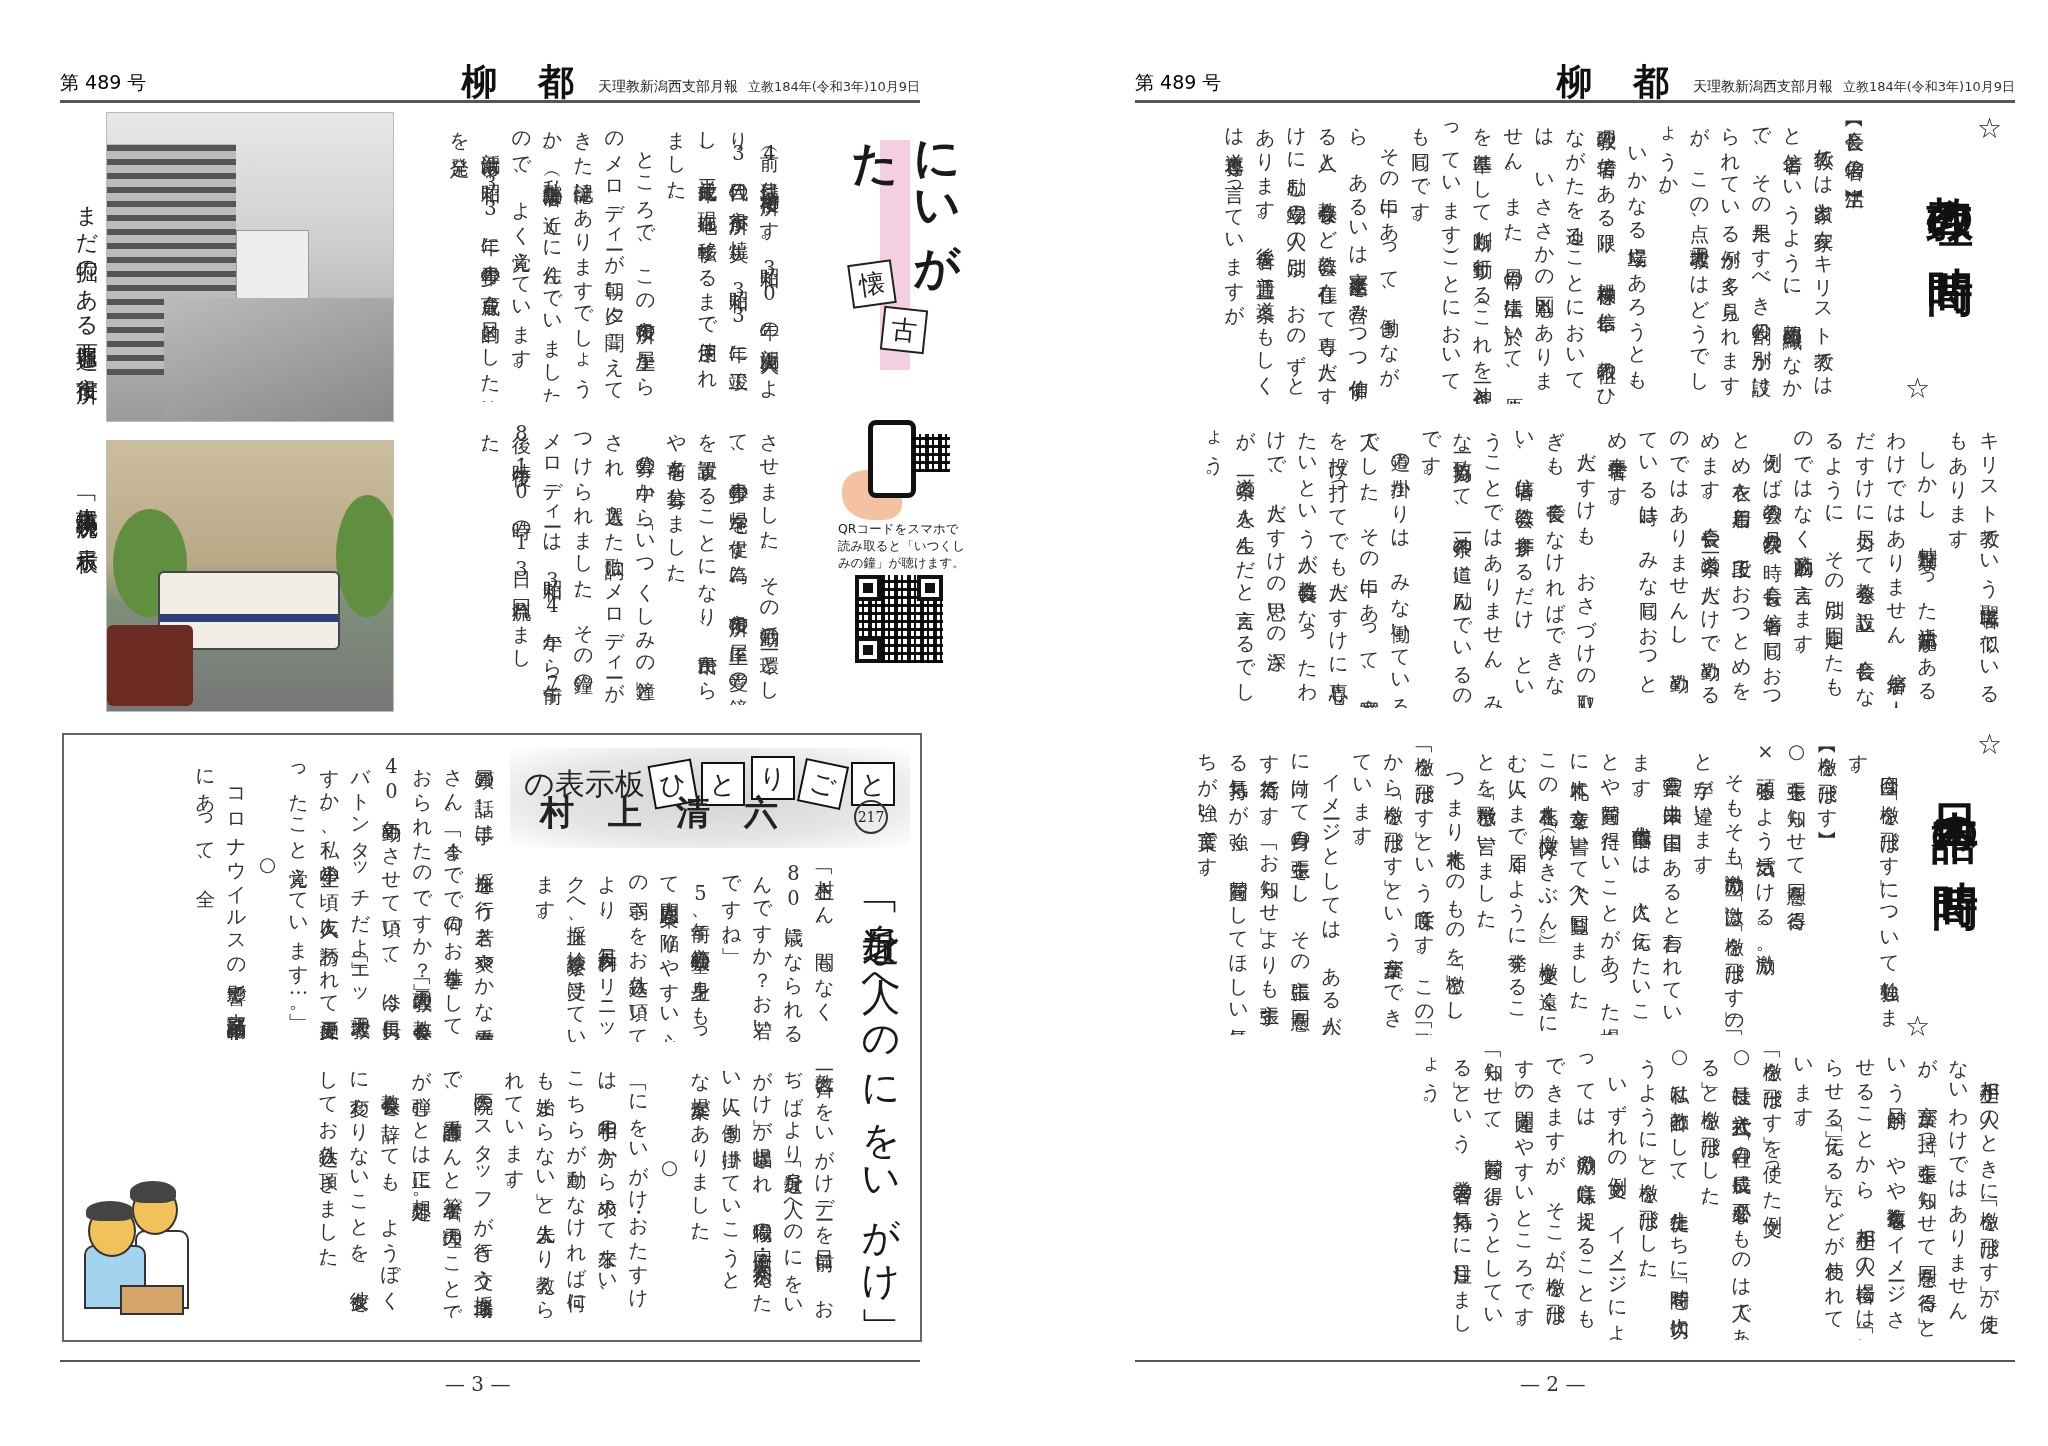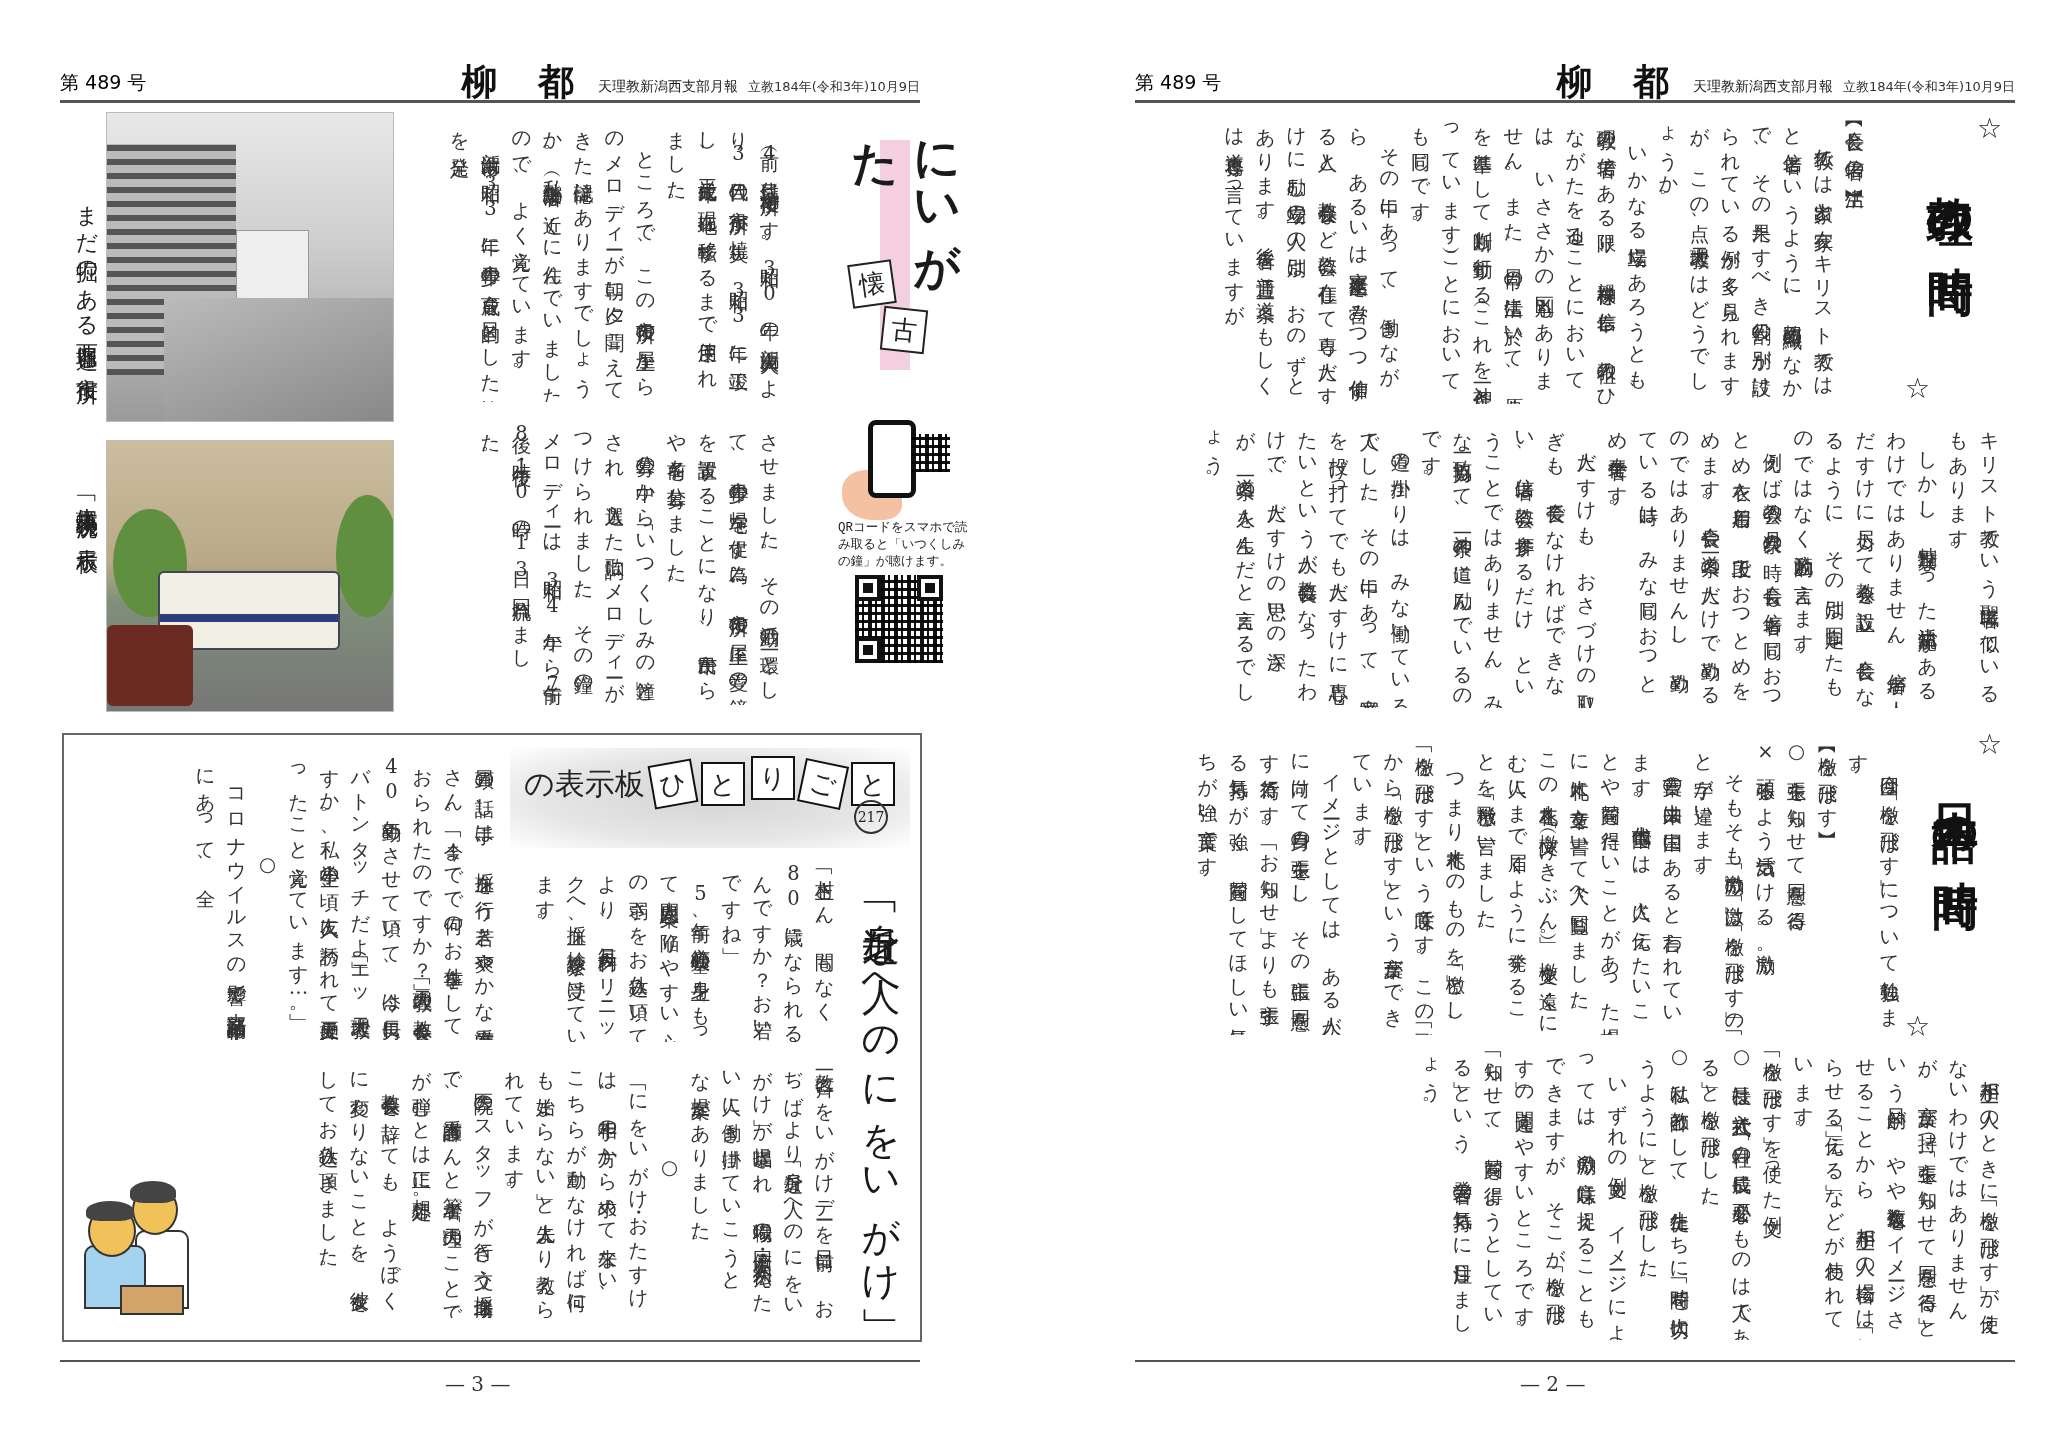--- a/index.html
+++ b/index.html
@@ -97,38 +97,39 @@
   </div>
 
   <div class="pink" style="left:820px;top:140px;width:30px;height:230px;"></div>
   <div class="nav-title" style="left:785px;top:110px;height:200px;">にいがた</div>
   <div class="stamp" style="left:790px;top:262px;transform:rotate(-8deg);">懐</div>
   <div class="stamp" style="left:822px;top:308px;transform:rotate(6deg);">古</div>
 
   <div class="hand" style="left:782px;top:470px;width:60px;height:50px;"></div>
   <div class="phone" style="left:808px;top:420px;width:38px;height:68px;"></div>
   <div class="qr" style="left:852px;top:434px;width:38px;height:38px;"></div>
-  <div class="qr-caption" style="left:778px;top:520px;width:130px;font-family:Liberation Mono, monospace;">QRコードをスマホで読み取ると「いつくしみの鐘」が聴けます。</div>
+  <div class="qr-caption" style="left:778px;top:520px;width:130px;">QRコードをスマホで読み取ると「いつくしみの鐘」が聴けます。</div>
   <div class="qr" style="left:795px;top:575px;width:88px;height:88px;">
     <div class="f" style="left:0;top:0;"></div>
       <div class="f" style="right:0;top:0;"></div>
       <div class="f" style="left:0;bottom:0;"></div>
   </div>
 
   <div class="boxed" style="left:2px;top:733px;width:856px;height:605px;"></div>
 
   <div class="banner" style="left:450px;top:748px;width:400px;height:100px;">
     <div class="top">
       <span>の表示板</span>
       <span class="tile" style="transform:rotate(-10deg);">ひ</span>
       <span class="tile">と</span>
       <span class="tile" style="transform:translateY(-6px);">り</span>
       <span class="tile" style="transform:rotate(12deg);">ご</span>
       <span class="tile">と</span>
     </div>
+    <div class="name">村上清六</div>
     <div class="num">217</div>
   </div>
 
   <div class="vcol" style="left:22px;top:755px;width:418px;height:285px;">
     <p class="noind">冒頭の話し手は、採血を行う若き爽やかな看護師さん。「今までで何のお仕事をしておられたのですか？」「天理教の教会長を40年勤めさせて頂いて、今は長男にバトンタッチだよ」「エッ天理教ですか。私、小学生の頃、友人に誘われて夏天理に行ったこと覚えています…」。</p>
     <p class="noind" style="text-indent:5em;">○</p>
     <p>コロナウイルスの影響で支部諸活動中止の状況にあって、全</p>
   </div>
 
   <div class="vcol" style="left:440px;top:862px;width:340px;height:180px;">

